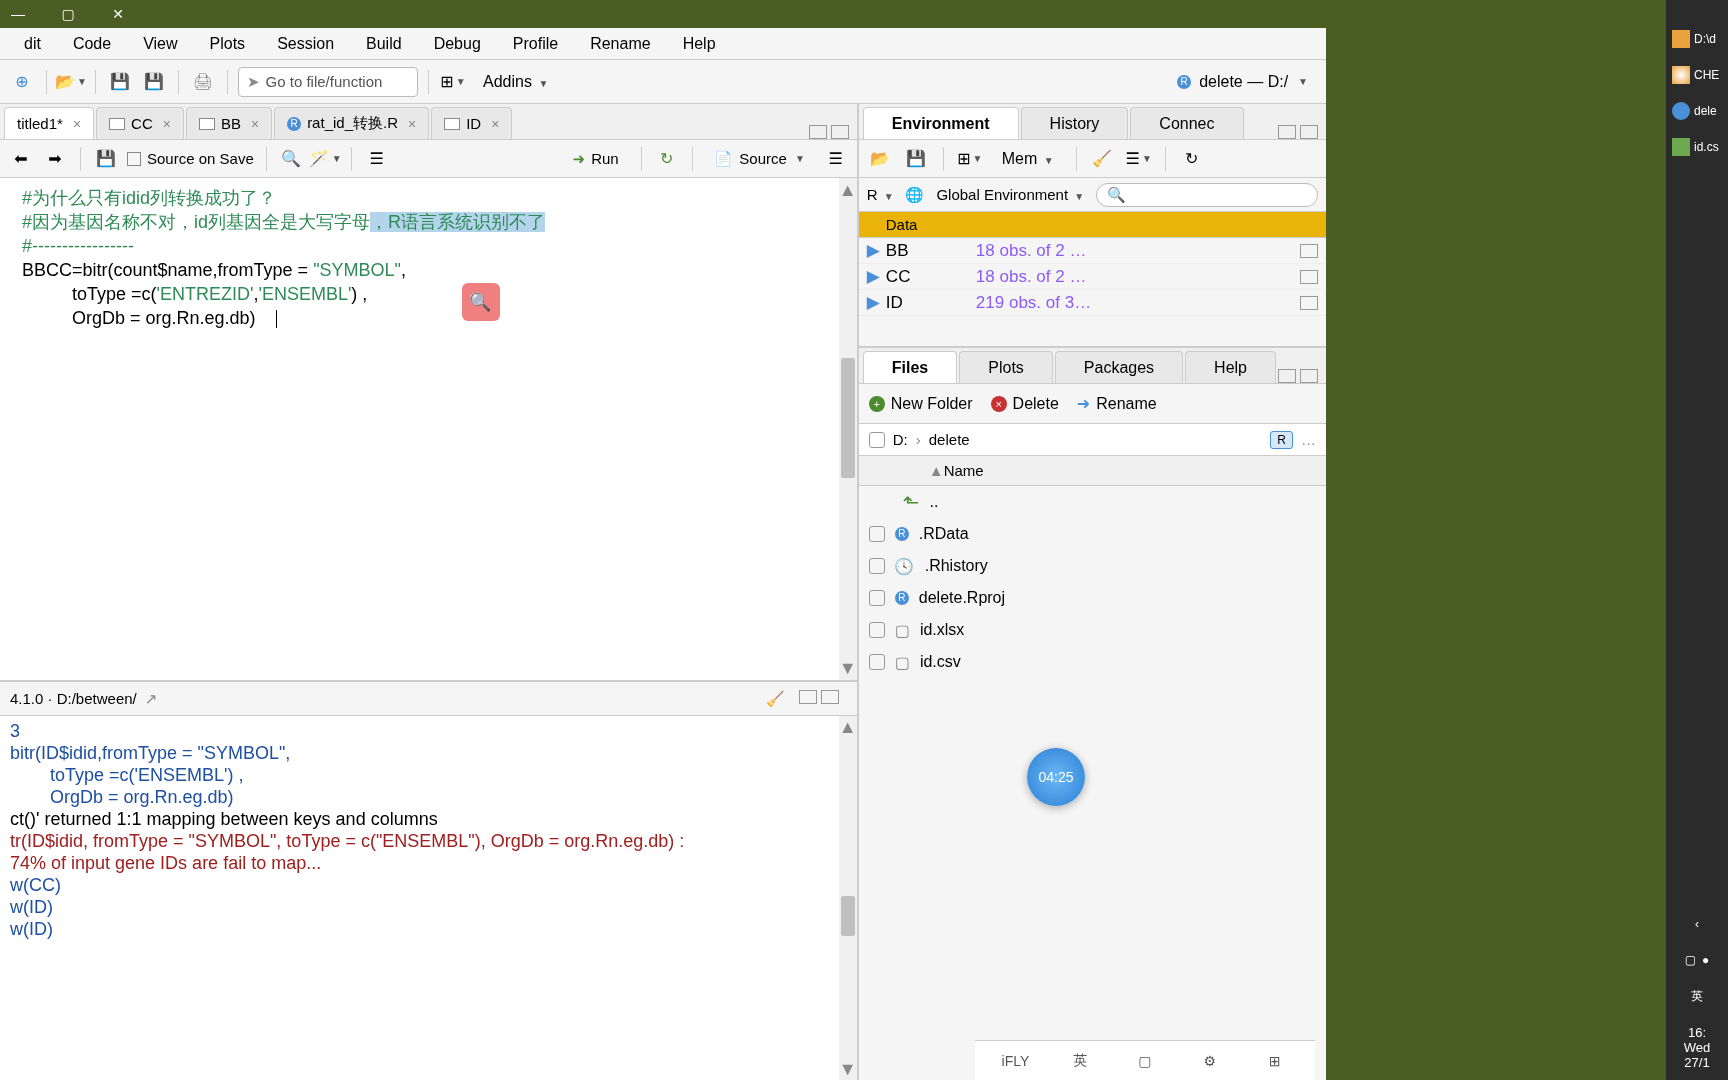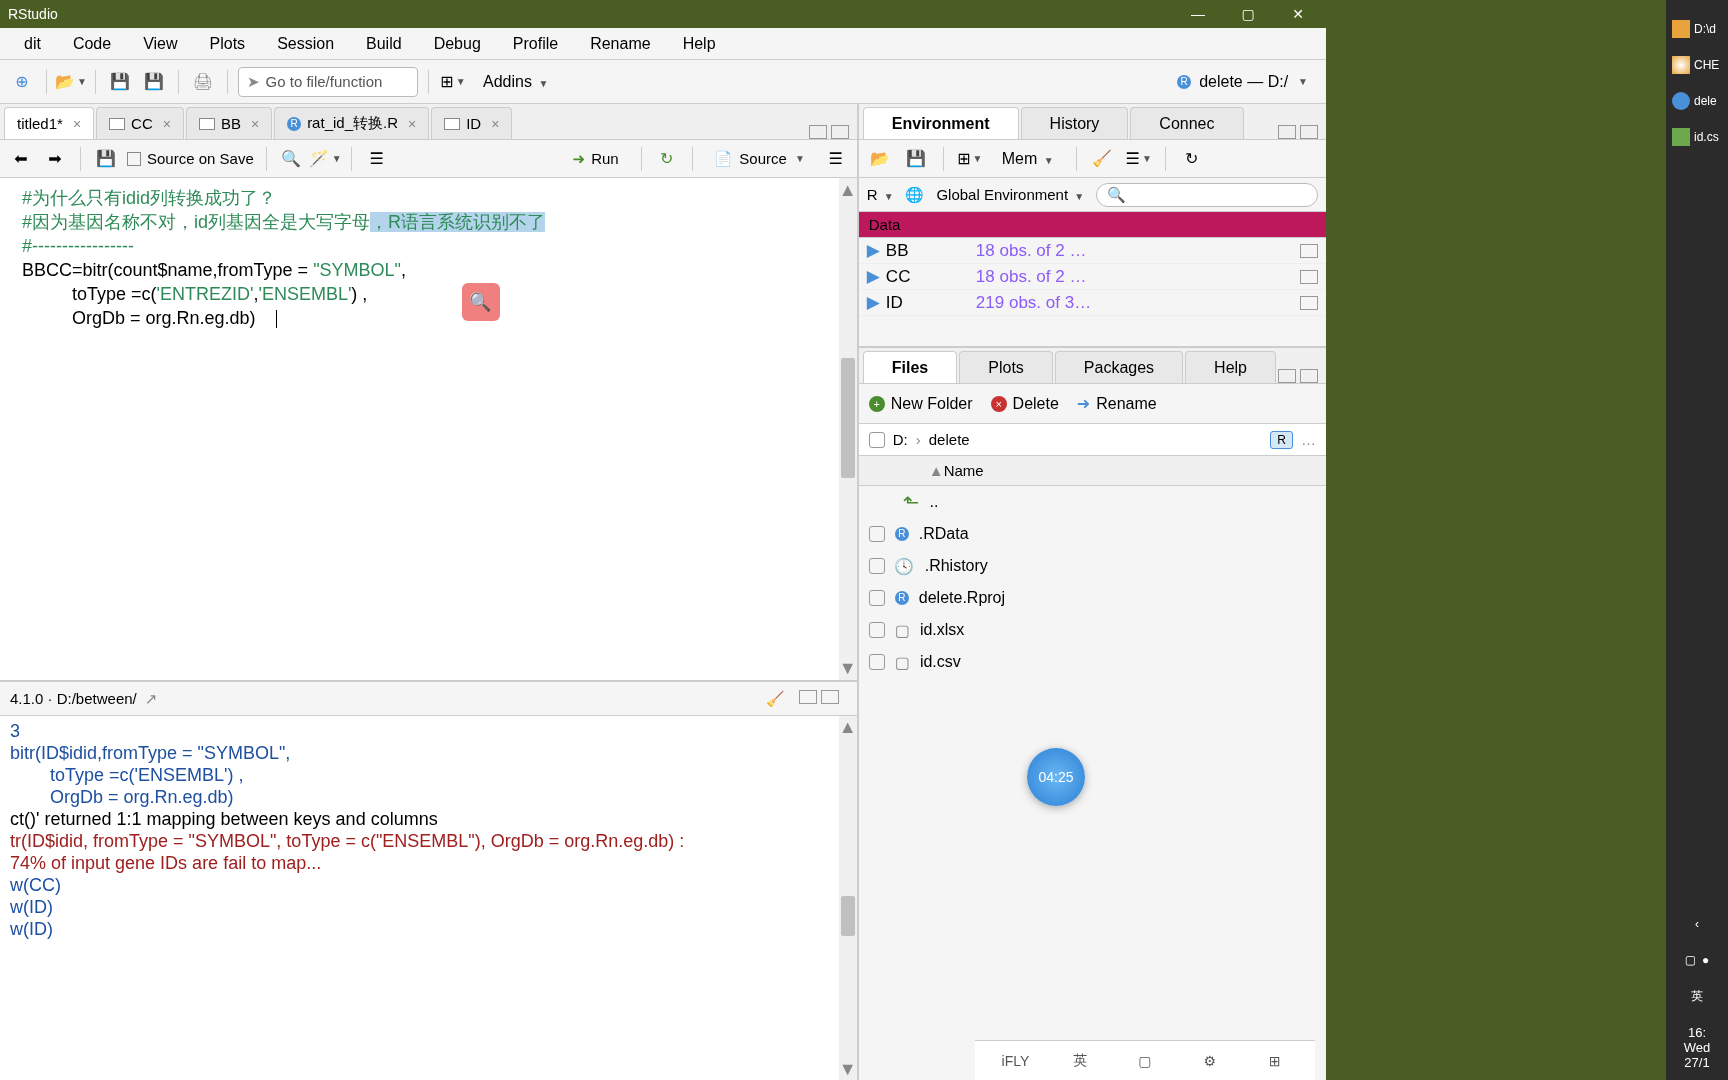--- a/index.html
+++ b/index.html
@@ -47,54 +47,53 @@
 .console-body { flex: 1; background: #fff; padding: 4px 10px; font-family: "Consolas", monospace; font-size: 18px; line-height: 22px; position: relative; overflow: hidden; }
 .console-line { white-space: pre; }
 .console-blue { color: #1e50a2; }
 .console-red { color: #a02020; }
 .env-tabs { height: 36px; display: flex; align-items: flex-end; background: #f0f0f0; border-bottom: 1px solid #ccc; padding-left: 4px; }
 .env-tab { height: 32px; padding: 0 28px; display: flex; align-items: center; font-size: 16px; cursor: pointer; border: 1px solid #ccc; border-bottom: none; border-radius: 4px 4px 0 0; margin-right: 2px; background: #e8e8e8; }
 .env-tab.active { background: #fff; font-weight: bold; }
 .env-toolbar { height: 38px; display: flex; align-items: center; padding: 0 8px; gap: 8px; background: #f5f5f5; border-bottom: 1px solid #ccc; }
 .env-scope { height: 34px; display: flex; align-items: center; padding: 0 8px; gap: 12px; background: #f5f5f5; border-bottom: 1px solid #ccc; font-size: 15px; }
 .env-search { flex: 1; display: flex; align-items: center; border: 1px solid #bbb; border-radius: 12px; padding: 2px 10px; background: #fff; }
-.data-header { background: #be185d; padding: 4px 10px; font-size: 15px; border-bottom: 1px solid #ccc; }
+.data-header { background: #eab308; padding: 4px 27px; font-size: 15px; border-bottom: 1px solid #ccc; }
 .data-row { display: flex; align-items: center; padding: 2px 8px; font-size: 17px; font-family: "Consolas", monospace; border-bottom: 1px solid #eee; }
 .data-row .play { color: #4a90d9; margin-right: 6px; }
 .data-name-cell { width: 90px; color: #000; }
 .data-value { flex: 1; color: #8b5cf6; }
 .data-grid-icon { width: 18px; height: 14px; border: 1px solid #999; }
 .files-pane { flex: 1; display: flex; flex-direction: column; border-top: 2px solid #ccc; }
 .files-toolbar { height: 40px; display: flex; align-items: center; padding: 0 10px; gap: 18px; background: #f5f5f5; border-bottom: 1px solid #ccc; font-size: 16px; }
 .files-action { display: flex; align-items: center; gap: 6px; cursor: pointer; }
 .files-breadcrumb { height: 32px; display: flex; align-items: center; padding: 0 10px; gap: 8px; background: #fff; border-bottom: 1px solid #ccc; font-size: 15px; }
 .files-header { height: 30px; display: flex; align-items: center; padding: 0 10px; background: #f0f0f0; border-bottom: 1px solid #ccc; font-size: 15px; }
 .file-row { height: 32px; display: flex; align-items: center; padding: 0 10px; gap: 10px; font-size: 16px; }
 .file-checkbox { width: 16px; height: 16px; border: 1px solid #999; border-radius: 3px; }
-.right-sidebar { position: absolute; right: 0; top: 0; width: 62px; height: 1080px; background: #2b2b2b; display: flex; flex-direction: column; align-items: center; padding-top: 12px; gap: 2px; }
+.right-sidebar { position: absolute; right: 0; top: 0; width: 62px; height: 1080px; background: #2b2b2b; display: flex; flex-direction: column; align-items: center; padding-top: 22px; gap: 2px; }
 .sidebar-item { width: 58px; height: 34px; display: flex; align-items: center; gap: 4px; padding: 0 4px; font-size: 12px; color: #fff; cursor: pointer; overflow: hidden; }
 .sidebar-item .si-icon { width: 18px; height: 18px; flex-shrink: 0; }
 .sidebar-clock { margin-top: auto; padding: 10px 4px; color: #fff; font-size: 13px; text-align: center; }
 .floating-search { position: absolute; left: 462px; top: 283px; width: 38px; height: 38px; background: #f08080; border-radius: 6px; display: flex; align-items: center; justify-content: center; }
 .floating-timer { position: absolute; left: 1027px; top: 748px; width: 58px; height: 58px; background: radial-gradient(circle,#6bb8f5,#2a7fd4); border-radius: 50%; display: flex; align-items: center; justify-content: center; color: #fff; font-size: 14px; box-shadow: 0 2px 8px rgba(0,0,0,0.3); }
 .green-arrow { color: #4a8c2e; }
 .orange-folder { color: #e8a33d; }
 .red-circle { width: 16px; height: 16px; background: #c83232; border-radius: 50%; display: inline-flex; align-items: center; justify-content: center; color: #fff; font-size: 11px; }
 .green-circle { width: 16px; height: 16px; background: #4a8c2e; border-radius: 50%; display: inline-flex; align-items: center; justify-content: center; color: #fff; font-size: 11px; }
 .dropdown-arrow { font-size: 10px; color: #555; margin-left: 2px; }
 .ime-bar { position: absolute; bottom: 0; left: 975px; width: 340px; height: 40px; background: #fff; border-top: 1px solid #ccc; display: flex; align-items: center; justify-content: space-around; padding: 0 8px; }
 .ime-icon { width: 24px; height: 24px; display: flex; align-items: center; justify-content: center; font-size: 14px; color: #555; cursor: pointer; }
 </style>
 </head>
 <body>
 
 <div class="main-window" data-name="rstudio-window">
 
   <div class="titlebar" data-name="titlebar">
-    <span class="titlebar-text" data-name="window-title">RStudio</span>
     <div class="titlebar-btns">
       <div class="titlebar-btn" data-name="minimize-button">—</div>
       <div class="titlebar-btn" data-name="maximize-button">▢</div>
       <div class="titlebar-btn" data-name="close-button">✕</div>
     </div>
   </div>
 
   <div class="menubar" data-name="menubar">
     <div class="menu-item" data-name="menu-edit">dit</div>
     <div class="menu-item" data-name="menu-code">Code</div>

